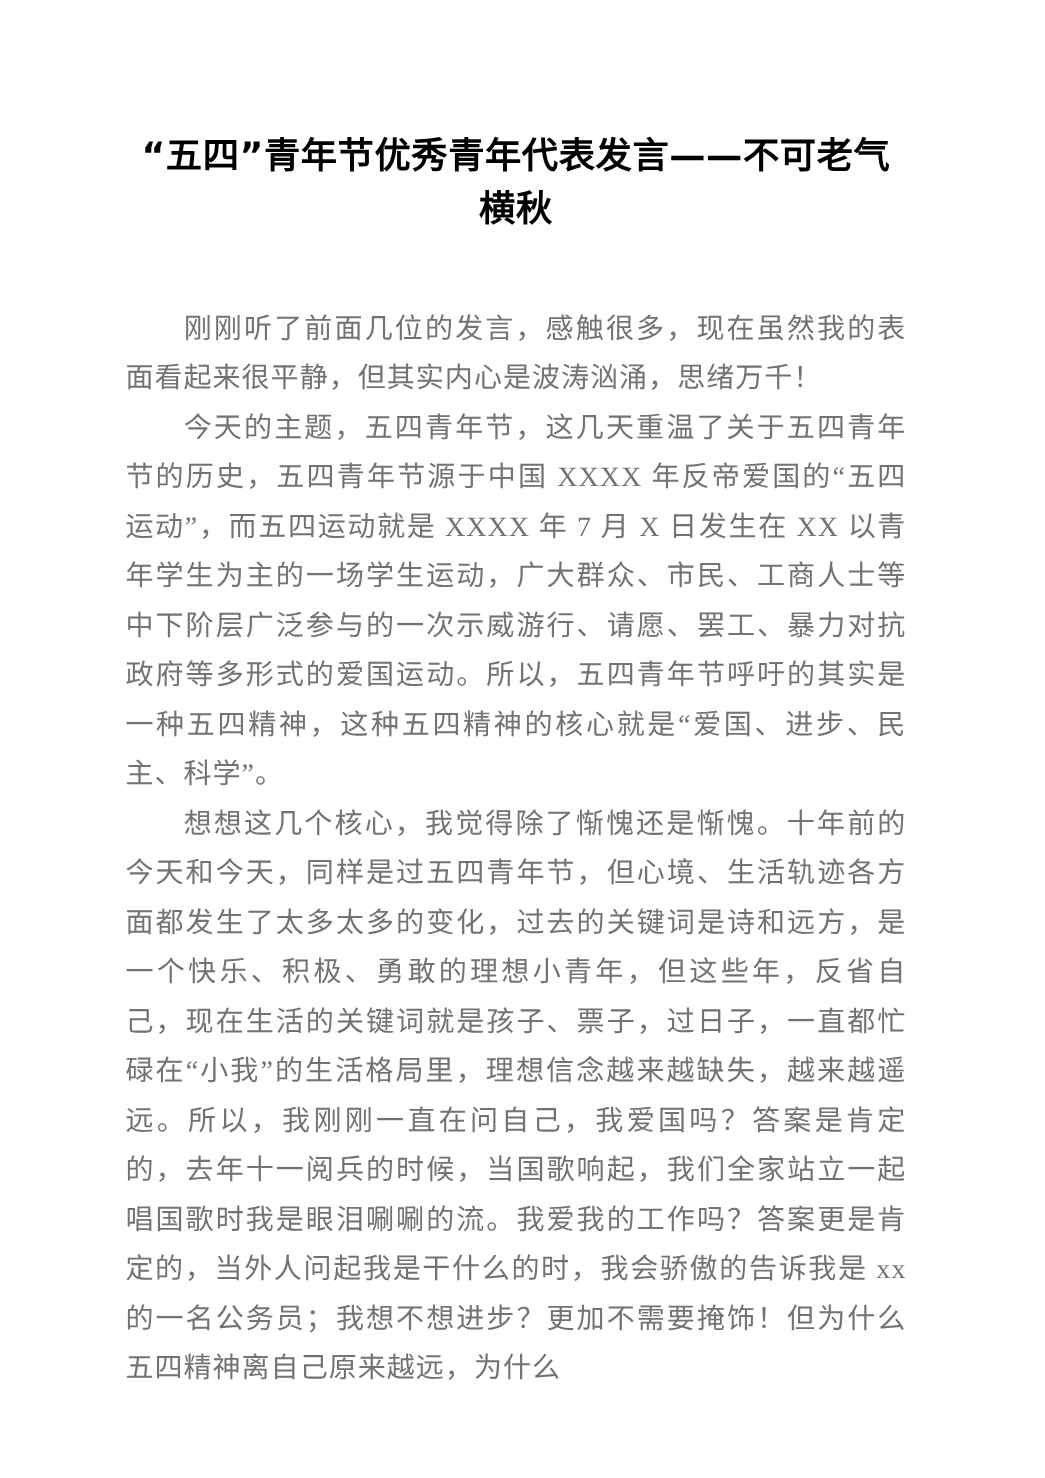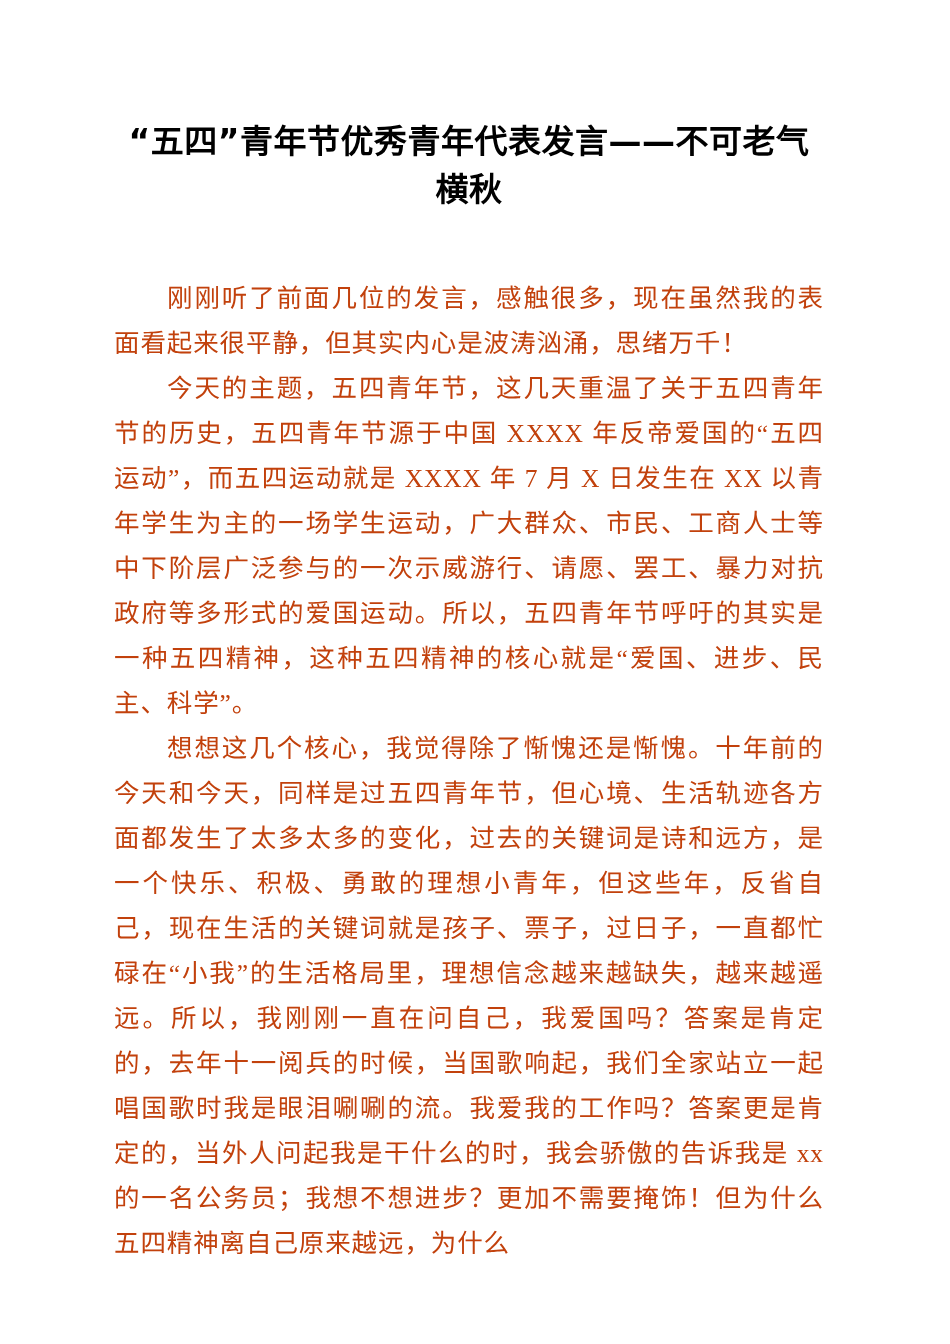--- a/index.html
+++ b/index.html
@@ -58,21 +58,21 @@
   p.para {
     margin: 0;
     padding: 0;
     font-family: "Liberation Serif", "DejaVu Serif", serif;
     font-size: 25.5px;
     line-height: 45px;
     text-align: justify;
     text-justify: inter-character;
     text-indent: 53px;
     letter-spacing: 0.9px;
-    color: #c2410c;
+    color: #737373;
     word-break: break-all;
     font-weight: 400;
   }
 
   
   p.para:last-child {
     text-align: justify;
   }
 </style>
 </head>

